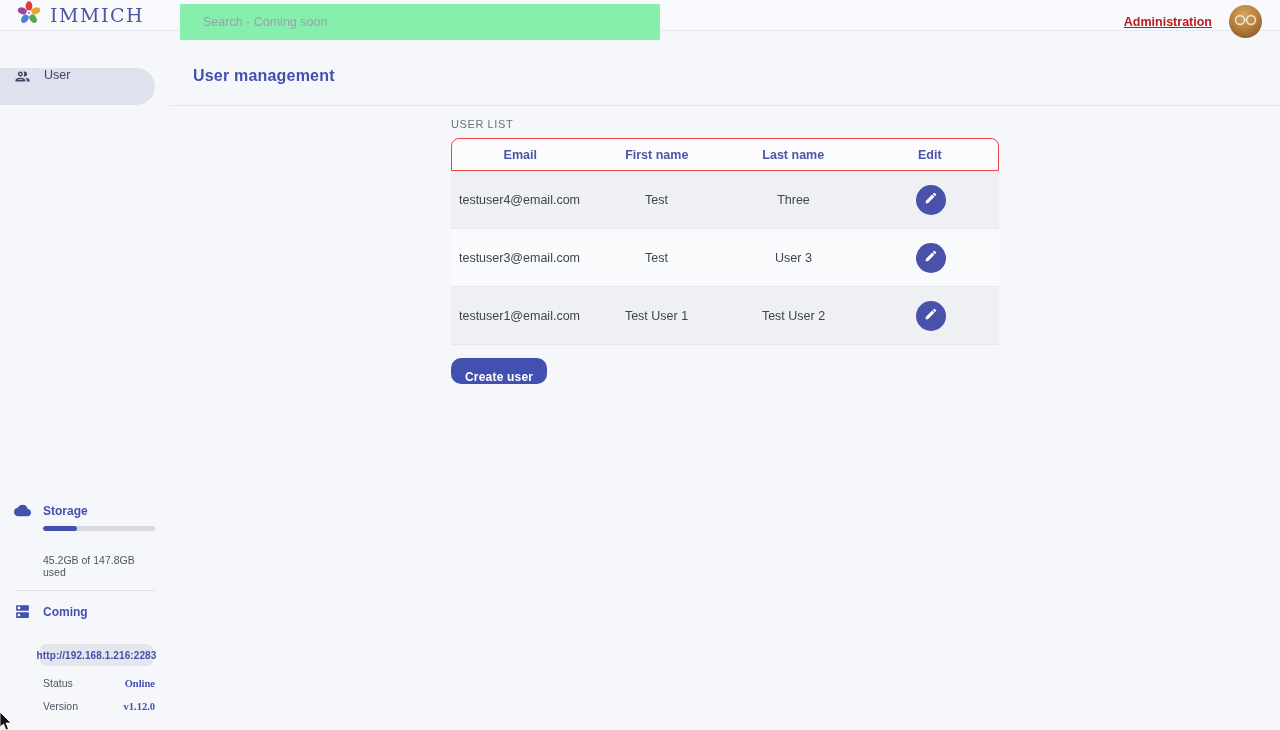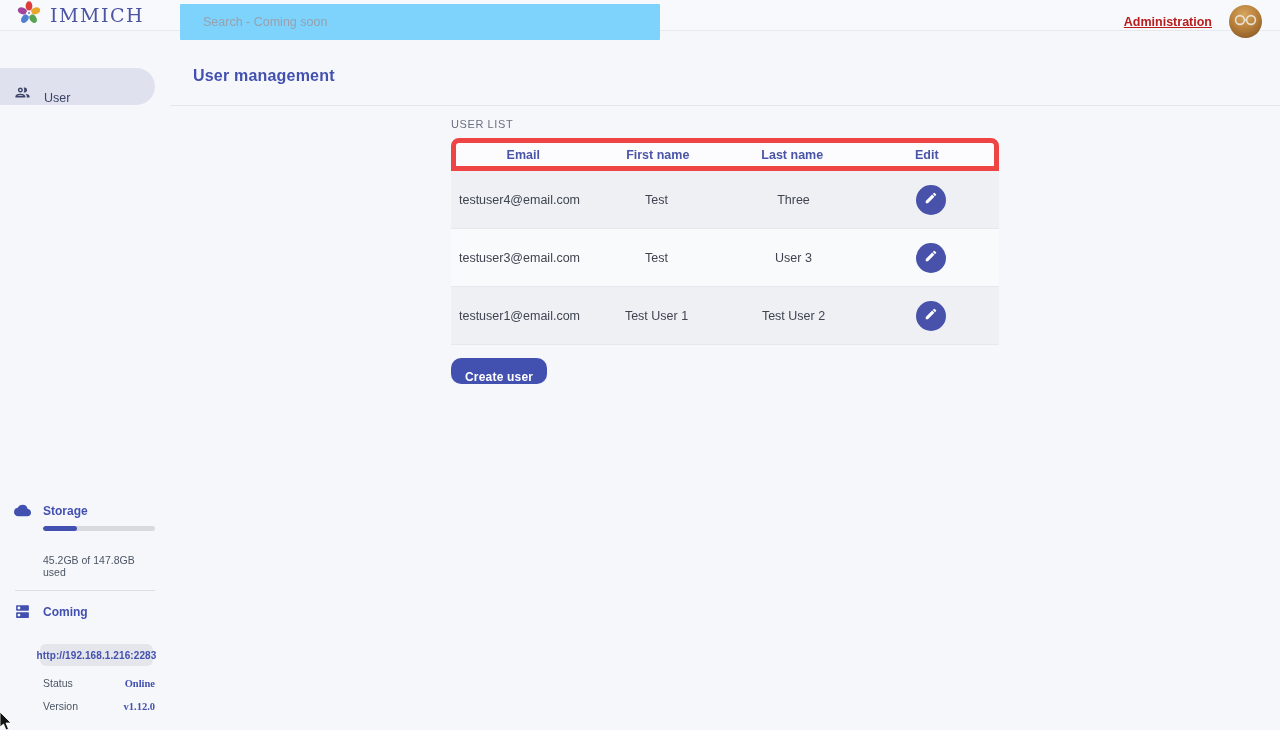--- a/index.html
+++ b/index.html
@@ -17,21 +17,21 @@
     background:#f8f9fc; border-bottom:1px solid #e7e9f0;
     display:flex; align-items:center;
   }
   .brand { display:flex; align-items:center; gap:8px; margin-left:16px; }
   .brand-name {
     font-family:"DejaVu Serif", serif;
     font-size:19px; letter-spacing:1.5px; color:#4b55a2; font-weight:500;
   }
   .search-box {
     position:absolute; left:180px; top:4px; width:480px; height:36px;
-    background:#7dd3fc; border:none; border-radius:1px;
+    background:#86efac; border:none; border-radius:1px;
     padding-left:23px; font-size:12.5px; color:#5c636f;
     font-family:"Liberation Sans", sans-serif; outline:none;
   }
   .search-box::placeholder { color:#99a0ad; }
   .admin-link {
     position:absolute; right:68px; top:15px;
     font-size:12.5px; font-weight:700; color:#b91c1c;
     text-decoration:underline; cursor:pointer;
   }
   .avatar {
@@ -41,21 +41,21 @@
   }
   .avatar svg { position:absolute; left:4px; top:9px; }
 
   
   .sidebar {
     position:absolute; top:47px; left:0; width:170px; height:683px;
   }
   .side-item {
     position:absolute; top:21px; left:0; width:155px; height:37px;
     background:#dfe2ee; border-radius:0 19px 19px 0;
-    display:flex; align-items:flex-end; gap:13px; padding-left:14px;
+    display:flex; align-items:flex-start; gap:13px; padding-left:14px;
     cursor:pointer;
   }
   .side-item-label { font-size:12.5px; font-weight:500; color:#3c4468; }
 
   .side-bottom { position:absolute; left:0; bottom:8px; width:170px; }
   .side-section { position:relative; padding:0 15px 0 43px; margin-bottom:10px; }
   .side-section .sec-icon { position:absolute; left:14px; top:0; }
   .sec-title { font-size:12px; font-weight:700; color:#4250af; padding-top:2px; }
   .progress-track {
     margin-top:8px; height:5px; width:112px;
@@ -88,21 +88,21 @@
   .page-title { font-size:16px; font-weight:600; color:#4250af; letter-spacing:0.2px; }
 
   .content-col { width:548px; margin:0 auto; }
   .section-label {
     margin-top:12px; font-size:11px; font-weight:500; color:#6a7080;
     letter-spacing:0.6px;
   }
   .user-table { margin-top:8px; width:548px; }
   .thead {
     display:flex; height:33px; background:#fcfcfe;
-    border:5px solid #ef4444; border-radius:8px 8px 0 0;
+    border:1px solid #ef4444; border-radius:8px 8px 0 0;
   }
   .th {
     flex:1; display:flex; align-items:center; justify-content:center;
     font-size:12.5px; font-weight:600; color:#4a55a8;
   }
   .trow { display:flex; height:58px; align-items:center; border-bottom:1px solid #e6e8ee; }
   .trow.odd  { background:#eef0f4; }
   .trow.even { background:#f9fafc; }
   .td {
     flex:1; text-align:center; font-size:12.5px; color:#3f4450;

